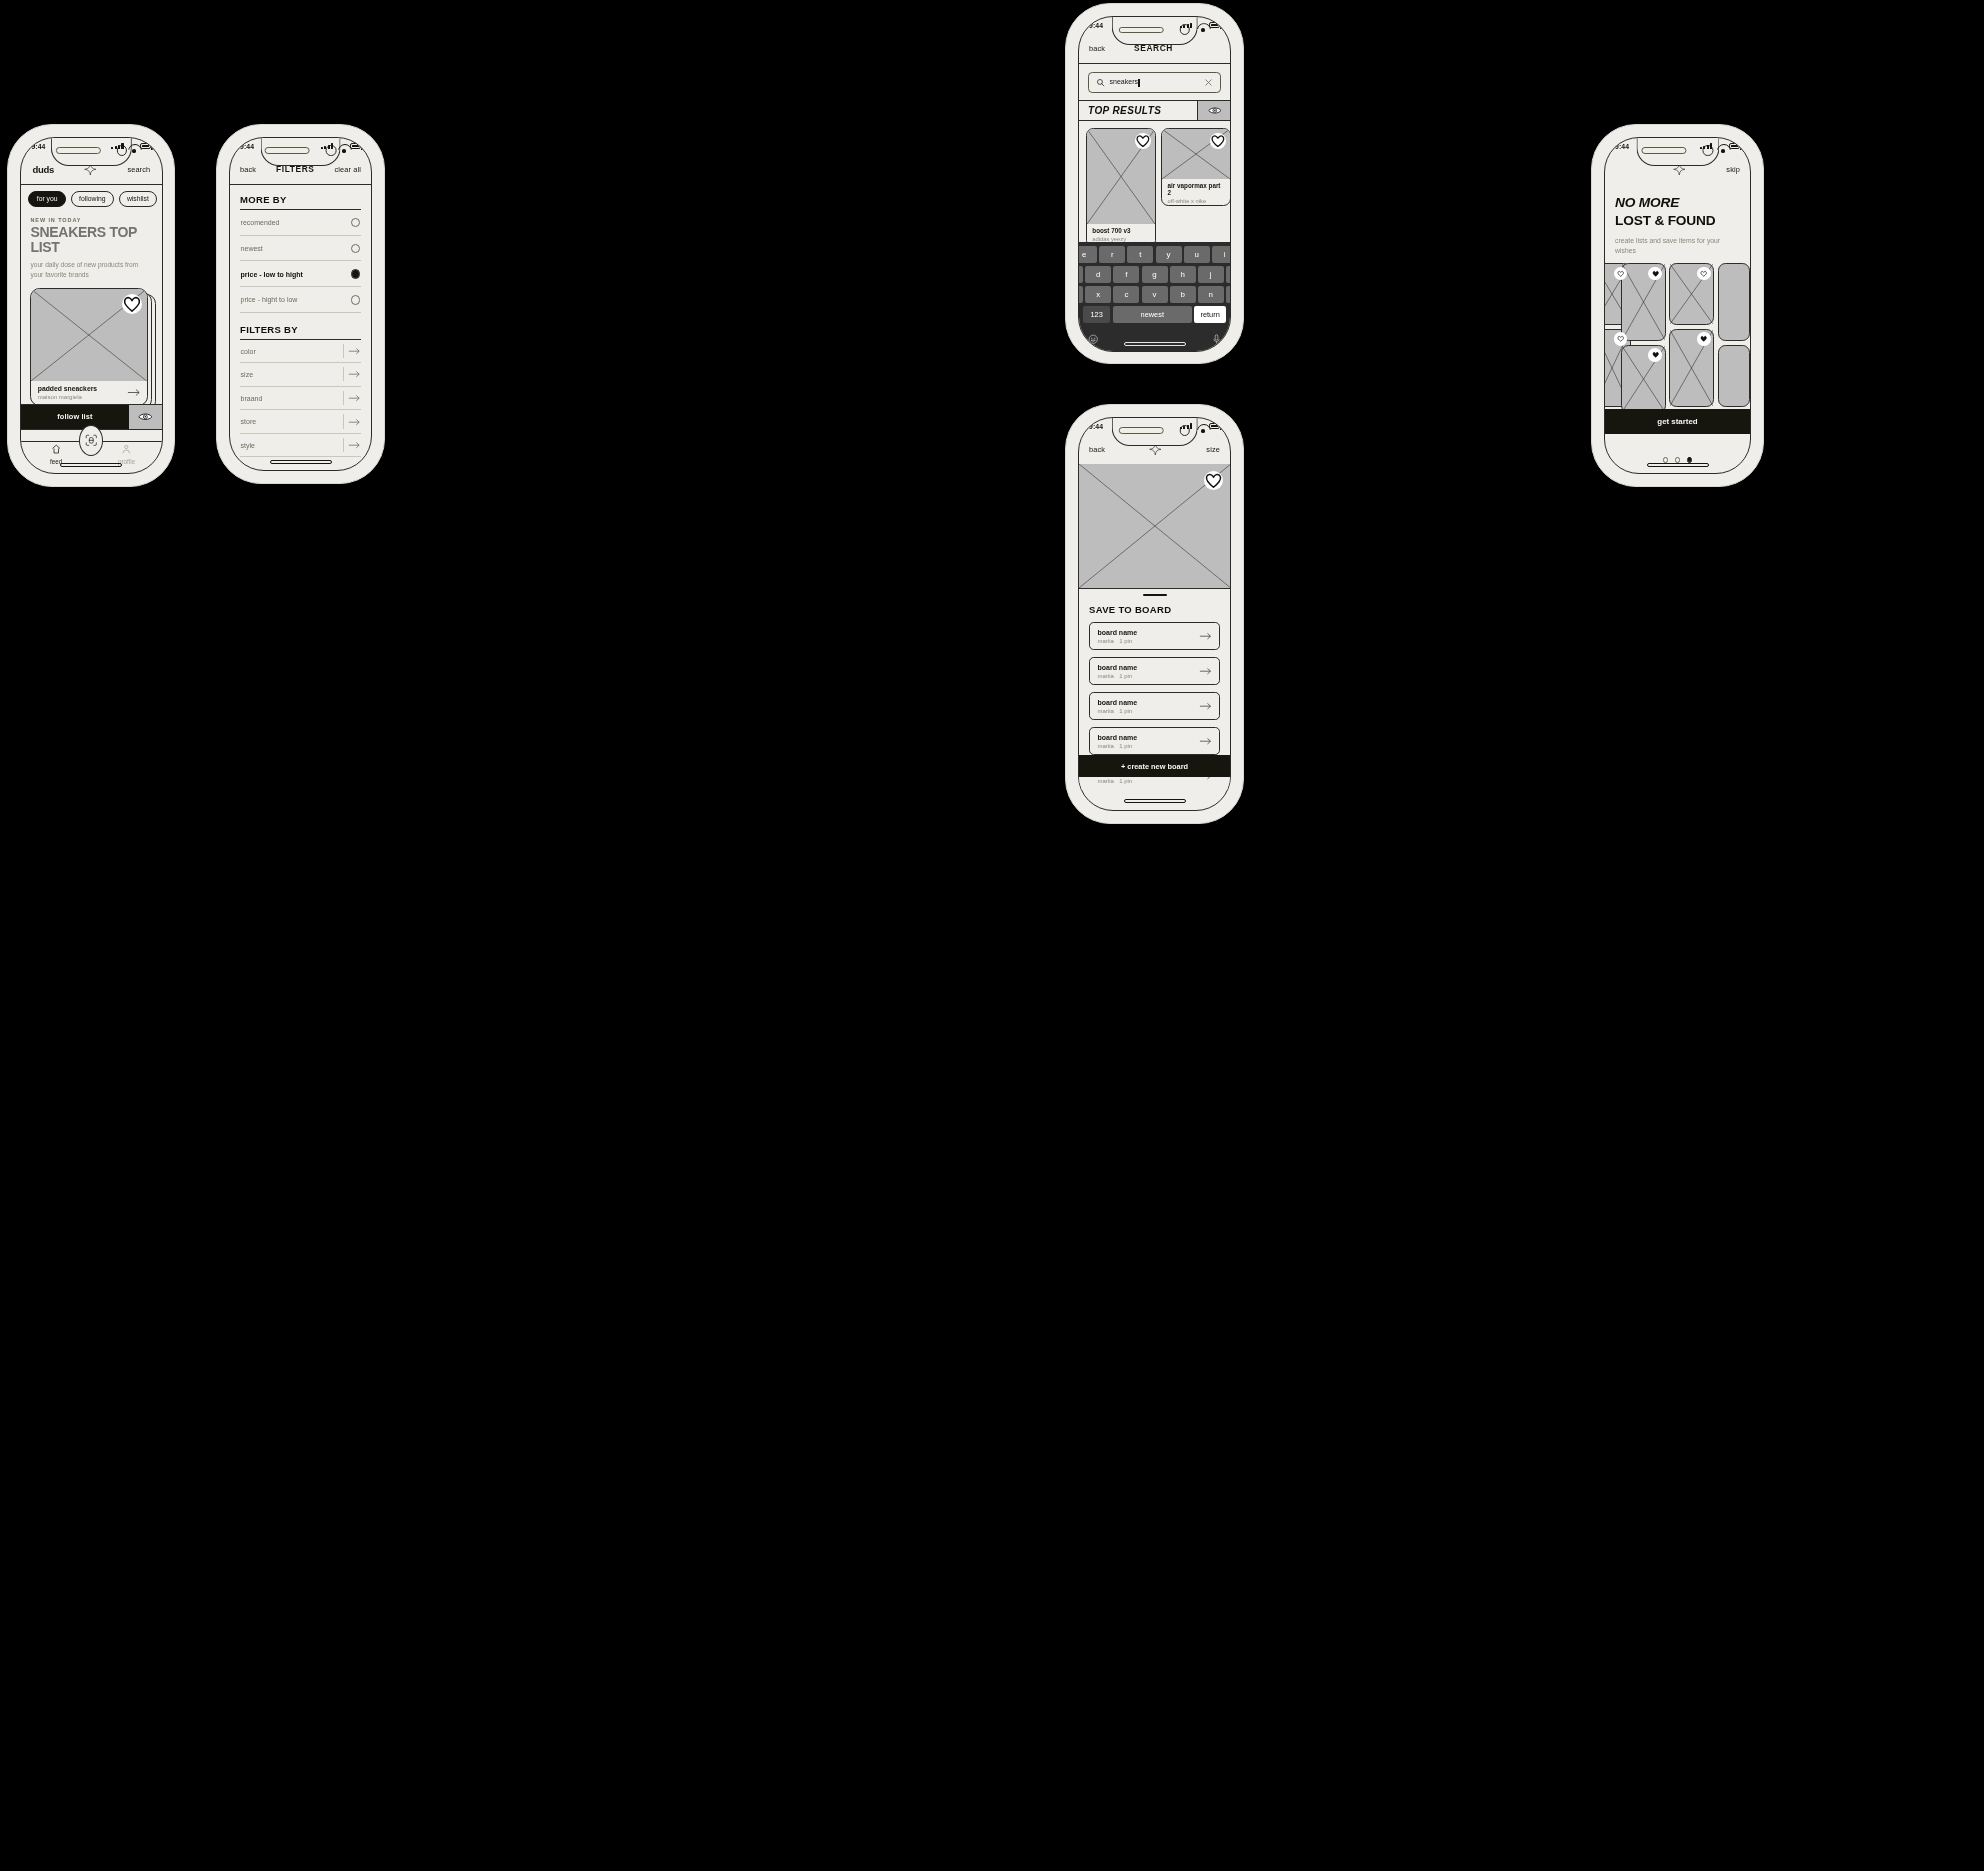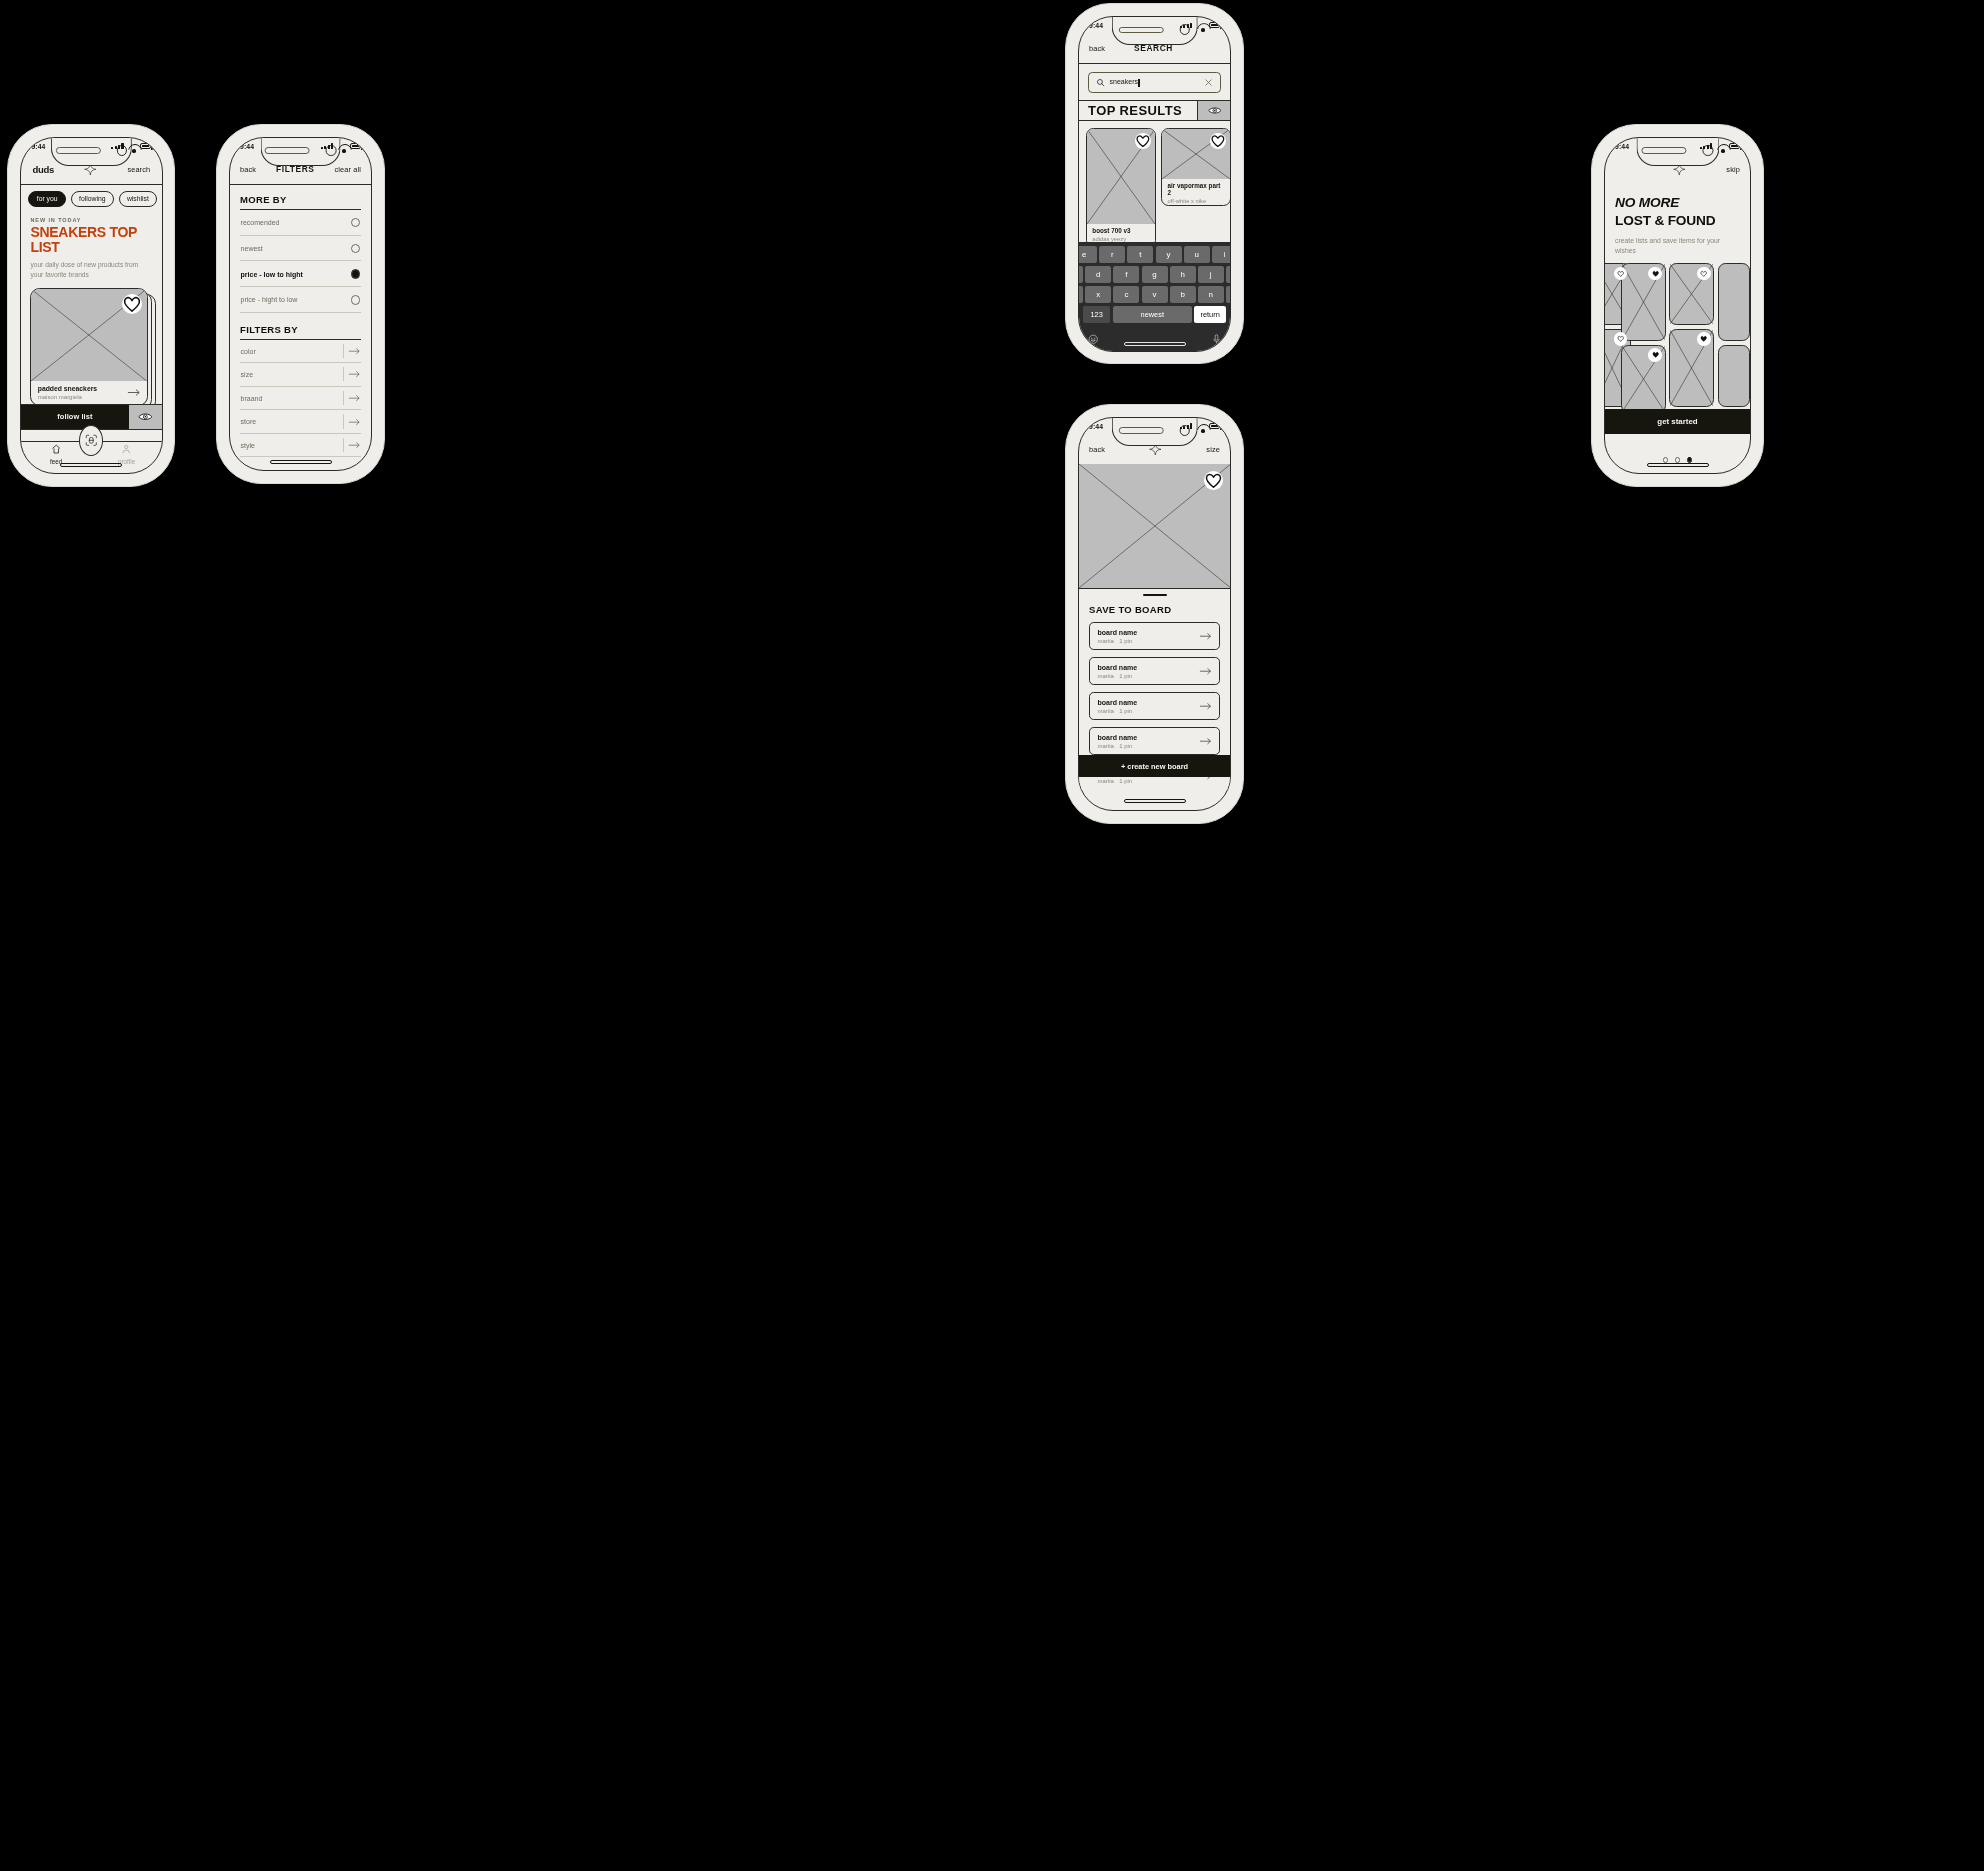--- a/index.html
+++ b/index.html
@@ -90,21 +90,21 @@
 
   
   .chips { display:flex; gap:8.4px; padding: 11.6px 14.7px 4.2px; }
   .chip {
     border: 1.3px solid #2b2b28; border-radius: 21px;
     padding: 6.8px 13.7px; font-size: 12.6px; color:#15150f; white-space: nowrap;
     background: transparent;
   }
   .chip.active { background: #16160f; color: #f4f3ee; border-color:#16160f; }
   .eyebrow { padding: 13.7px 17px 0; font-size: 10px; letter-spacing: 1.7px; color: #6d6c5e; font-weight: 600; }
-  .bigtitle { padding: 5.3px 17px 0; font-size: 27px; font-weight: 800; letter-spacing:-0.3px; color:#c2410c; line-height:1.05; }
+  .bigtitle { padding: 5.3px 17px 0; font-size: 27px; font-weight: 800; letter-spacing:-0.3px; color:#737373; line-height:1.05; }
   .subtle { padding: 10.5px 17px 0; font-size: 12.6px; color: #8a897b; line-height: 1.45; }
 
   .cardstack { position: relative; margin: 15.8px 24px 0 17px; }
   .stackpaper { position:absolute; top:4.7px; background:#efeeea; border:1.3px solid #2b2b28; border-radius:9.5px; }
   .prodcard {
     position: relative; background:#efeeea; border:1.3px solid #2b2b28; border-radius:9.5px; overflow:hidden;
   }
   .ph { position: relative; background: #bdbdbd; }
   .ph svg { position:absolute; inset:0; width:100%; height:100%; }
   .heart-btn {
@@ -479,21 +479,21 @@
           </svg>
           <div class="searchval" style="font-size:7px;"><span>sneakers</span><span class="caret" style="height:7.9px;"></span></div>
           <svg viewBox="0 0 24 24" width="9" height="9">
             <line x1="4" y1="4" x2="20" y2="20" stroke="#5c5b42" stroke-width="1.9"></line>
               <line x1="20" y1="4" x2="4" y2="20" stroke="#5c5b42" stroke-width="1.9"></line>
           </svg>
         </div>
       </div>
 
       <div class="topbar-results" style="height:21px;border-top-width:0.8px;border-bottom-width:0.8px;">
-        <div class="topbar-title" style="font-size:13px;padding-left:9.5px;">TOP RESULTS</div>
+        <div class="topbar-title" style="font-size:10px;padding-left:9.5px;font-style:italic;">TOP RESULTS</div>
         <div class="topbar-eye" style="width:33px;border-left-width:0.8px;">
           <svg viewBox="0 0 40 26" width="13.7" height="9">
             <path d="M2 13 C10 3 30 3 38 13 C30 23 10 23 2 13 Z" fill="#fff" stroke="#111" stroke-width="2.4"></path>
             <circle cx="20" cy="13" r="5.4" fill="#fff" stroke="#111" stroke-width="2.2"></circle>
             <circle cx="20" cy="13" r="2.2" fill="#111"></circle>
           </svg>
         </div>
       </div>
 
       <div class="resrow" style="padding:6.3px 0 7.4px 7.4px;gap:5.3px;">

